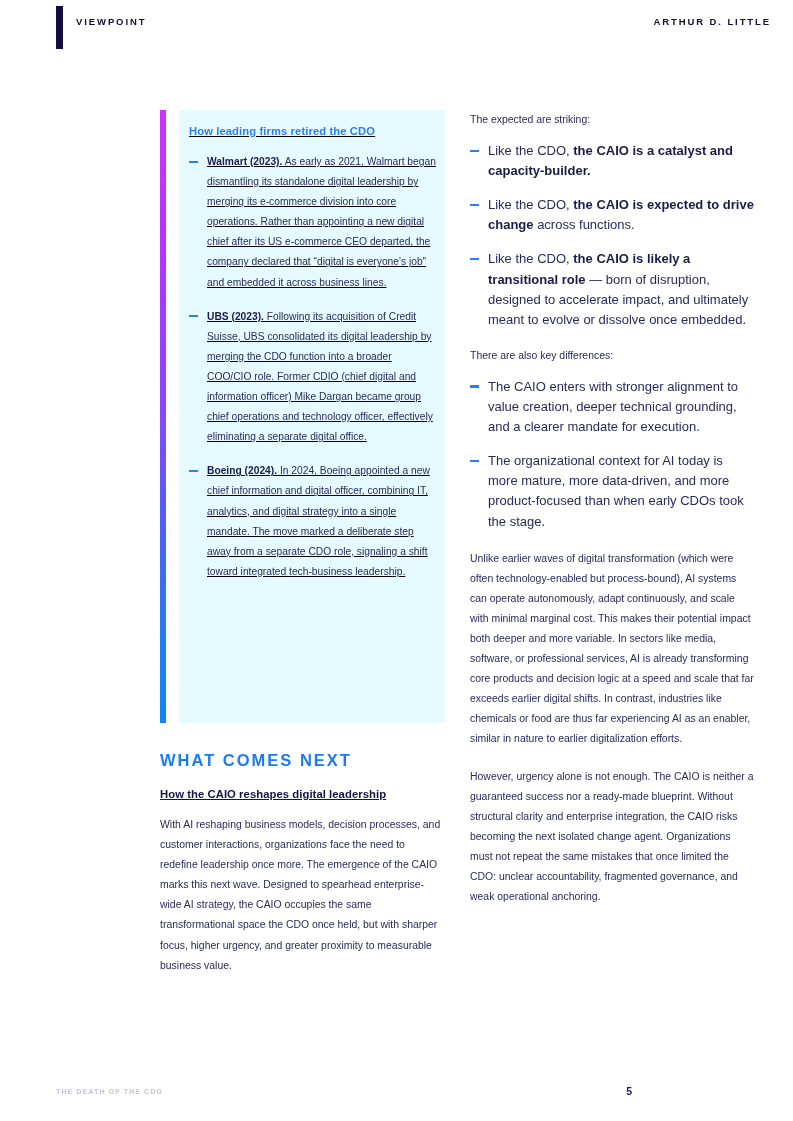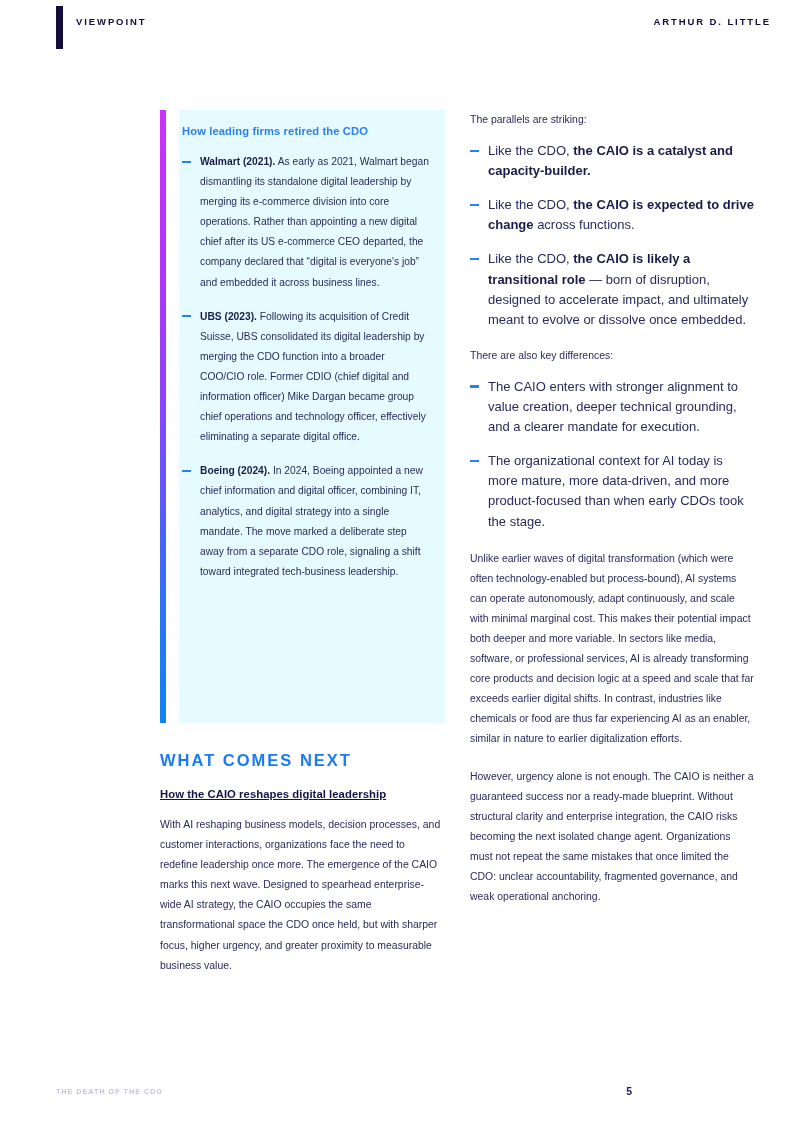--- a/index.html
+++ b/index.html
@@ -81,23 +81,24 @@
   .callout-panel {
     position: absolute;
     left: 19px;
     top: 0;
     width: 266px;
     height: 613px;
     background: #E6FBFF;
   }
   .callout-inner {
     position: absolute;
-    left: 22px;
+    left: 29px;
     top: 13px;
     width: 248px;
+    text-decoration: underline;
   }
   .callout-title {
     font-size: 11.2px;
     font-weight: bold;
     color: #2B7FF5;
     letter-spacing: 0.12px;
     margin: 0 0 13px 0;
     line-height: 16px;
   }
 
@@ -209,21 +210,21 @@
 <div class="col-left">
 
   <div class="callout">
     <div class="callout-gradient"></div>
     <div class="callout-panel"></div>
     <div class="callout-inner">
       <div class="callout-title">How leading firms retired the CDO</div>
       <ul class="bullets">
         <li>
           <span class="dash"></span>
-          <b>Walmart (2021).</b><span> As early as 2021, Walmart began dismantling its standalone digital leadership by merging its e-commerce division into core operations. Rather than appointing a new digital chief after its US e-commerce CEO departed, the company declared that “digital is everyone's job” and embedded it across business lines.</span>
+          <b>Walmart (2023).</b><span> As early as 2021, Walmart began dismantling its standalone digital leadership by merging its e-commerce division into core operations. Rather than appointing a new digital chief after its US e-commerce CEO departed, the company declared that “digital is everyone's job” and embedded it across business lines.</span>
         </li>
         <li>
           <span class="dash"></span>
           <b>UBS (2023).</b><span> Following its acquisition of Credit Suisse, UBS consolidated its digital leadership by merging the CDO function into a broader COO/CIO role. Former CDIO (chief digital and information officer) Mike Dargan became group chief operations and technology officer, effectively eliminating a separate digital office.</span>
         </li>
         <li>
           <span class="dash"></span>
           <b>Boeing (2024).</b><span> In 2024, Boeing appointed a new chief information and digital officer, combining IT, analytics, and digital strategy into a single mandate. The move marked a deliberate step away from a separate CDO role, signaling a shift toward integrated tech-business leadership.</span>
         </li>
       </ul>
@@ -233,21 +234,21 @@
   <div class="what-next-block">
     <h2 class="section-head">WHAT COMES NEXT</h2>
     <h3 class="sub-head">How the CAIO reshapes digital leadership</h3>
     <p class="body">With AI reshaping business models, decision processes, and customer interactions, organizations face the need to redefine leadership once more. The emergence of the CAIO marks this next wave. Designed to spearhead enterprise-wide AI strategy, the CAIO occupies the same transformational space the CDO once held, but with sharper focus, higher urgency, and greater proximity to measurable business value.</p>
   </div>
 
 </div>
 
 <div class="col-right">
 
-  <p class="lead">The parallels are striking:</p>
+  <p class="lead">The expected are striking:</p>
 
   <ul class="bullets" style="margin-bottom:16px;">
     <li>
       <span class="dash"></span>
       <span>Like the CDO, </span><b>the CAIO is a catalyst and capacity-builder.</b><span></span>
     </li>
     <li>
       <span class="dash"></span>
       <span>Like the CDO, </span><b>the CAIO is expected to drive change</b><span> across functions.</span>
     </li>

